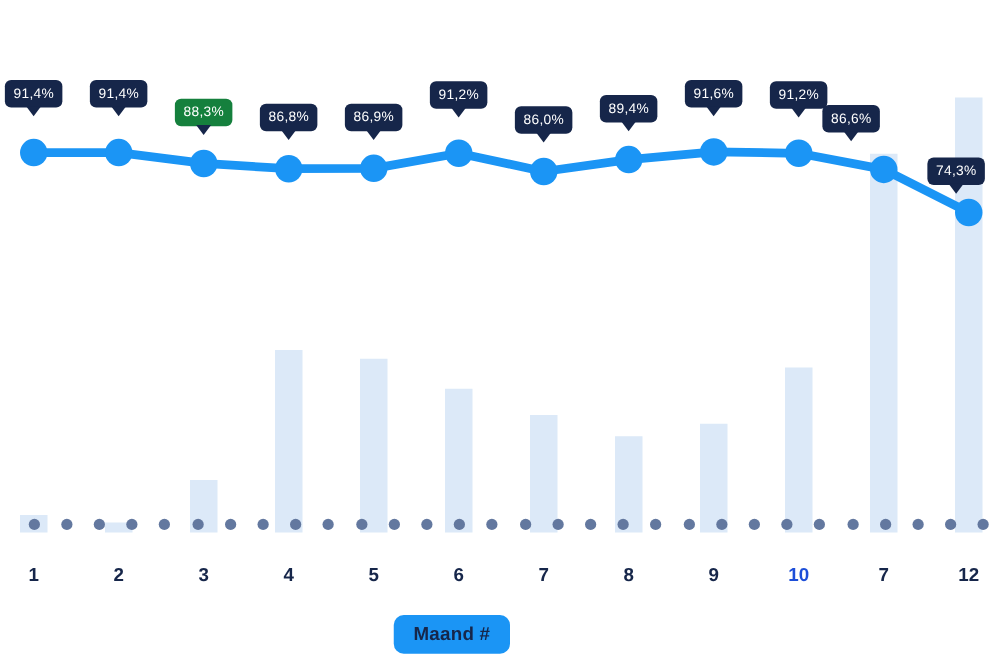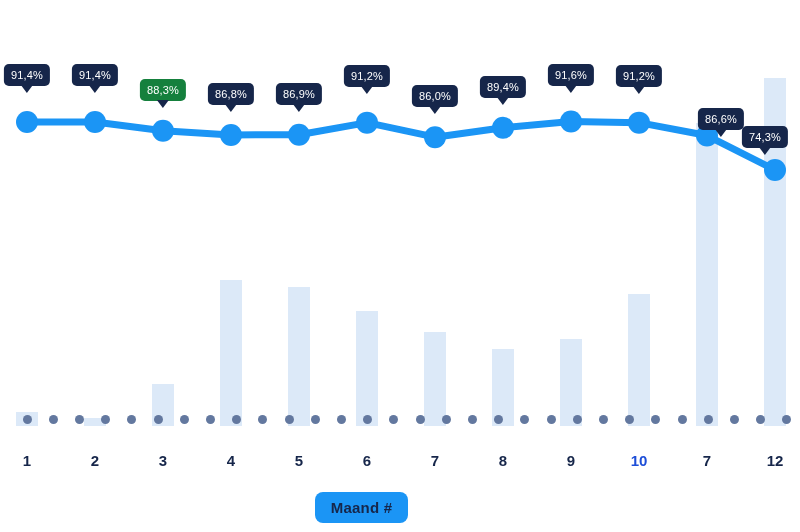--- a/index.html
+++ b/index.html
@@ -177,21 +177,21 @@
         <div class="badge" style="left: 27px; top: 64.08px; background: rgb(22, 38, 74); color: rgb(255, 255, 255);">91,4%</div>
         <div class="badge" style="left: 95px; top: 64.08px; background: rgb(22, 38, 74); color: rgb(255, 255, 255);">91,4%</div>
         <div class="badge" style="left: 163px; top: 78.76px; background: #15803d; color: rgb(255, 255, 255);">88,3%</div>
         <div class="badge" style="left: 231px; top: 82.96px; background: rgb(22, 38, 74); color: rgb(255, 255, 255);">86,8%</div>
         <div class="badge" style="left: 299px; top: 82.68px; background: rgb(22, 38, 74); color: rgb(255, 255, 255);">86,9%</div>
         <div class="badge" style="left: 367px; top: 64.64px; background: rgb(22, 38, 74); color: rgb(255, 255, 255);">91,2%</div>
         <div class="badge" style="left: 435px; top: 85.2px; background: rgb(22, 38, 74); color: rgb(255, 255, 255);">86,0%</div>
         <div class="badge" style="left: 503px; top: 75.68px; background: rgb(22, 38, 74); color: rgb(255, 255, 255);">89,4%</div>
         <div class="badge" style="left: 571px; top: 63.52px; background: rgb(22, 38, 74); color: rgb(255, 255, 255);">91,6%</div>
         <div class="badge" style="left: 639px; top: 64.64px; background: rgb(22, 38, 74); color: rgb(255, 255, 255);">91,2%</div>
-        <div class="badge" style="left: 721px; top: 83.52px; background: rgb(22, 38, 74); color: rgb(255, 255, 255); margin-top: 24px;">86,6%</div>
+        <div class="badge" style="left: 681px; top: 83.52px; background: rgb(22, 38, 74); color: rgb(255, 255, 255);">86,6%</div>
         <div class="badge" style="left: 765px; top: 125.96px; background: rgb(22, 38, 74); color: rgb(255, 255, 255);">74,3%</div>
       </div>
   </div>
 
   <div class="xaxis" id="xaxis">
       <span class="xtick" style="left: 27px; color: rgb(22, 38, 74);">1</span>
       <span class="xtick" style="left: 95px; color: rgb(22, 38, 74);">2</span>
       <span class="xtick" style="left: 163px; color: rgb(22, 38, 74);">3</span>
       <span class="xtick" style="left: 231px; color: rgb(22, 38, 74);">4</span>
       <span class="xtick" style="left: 299px; color: rgb(22, 38, 74);">5</span>

